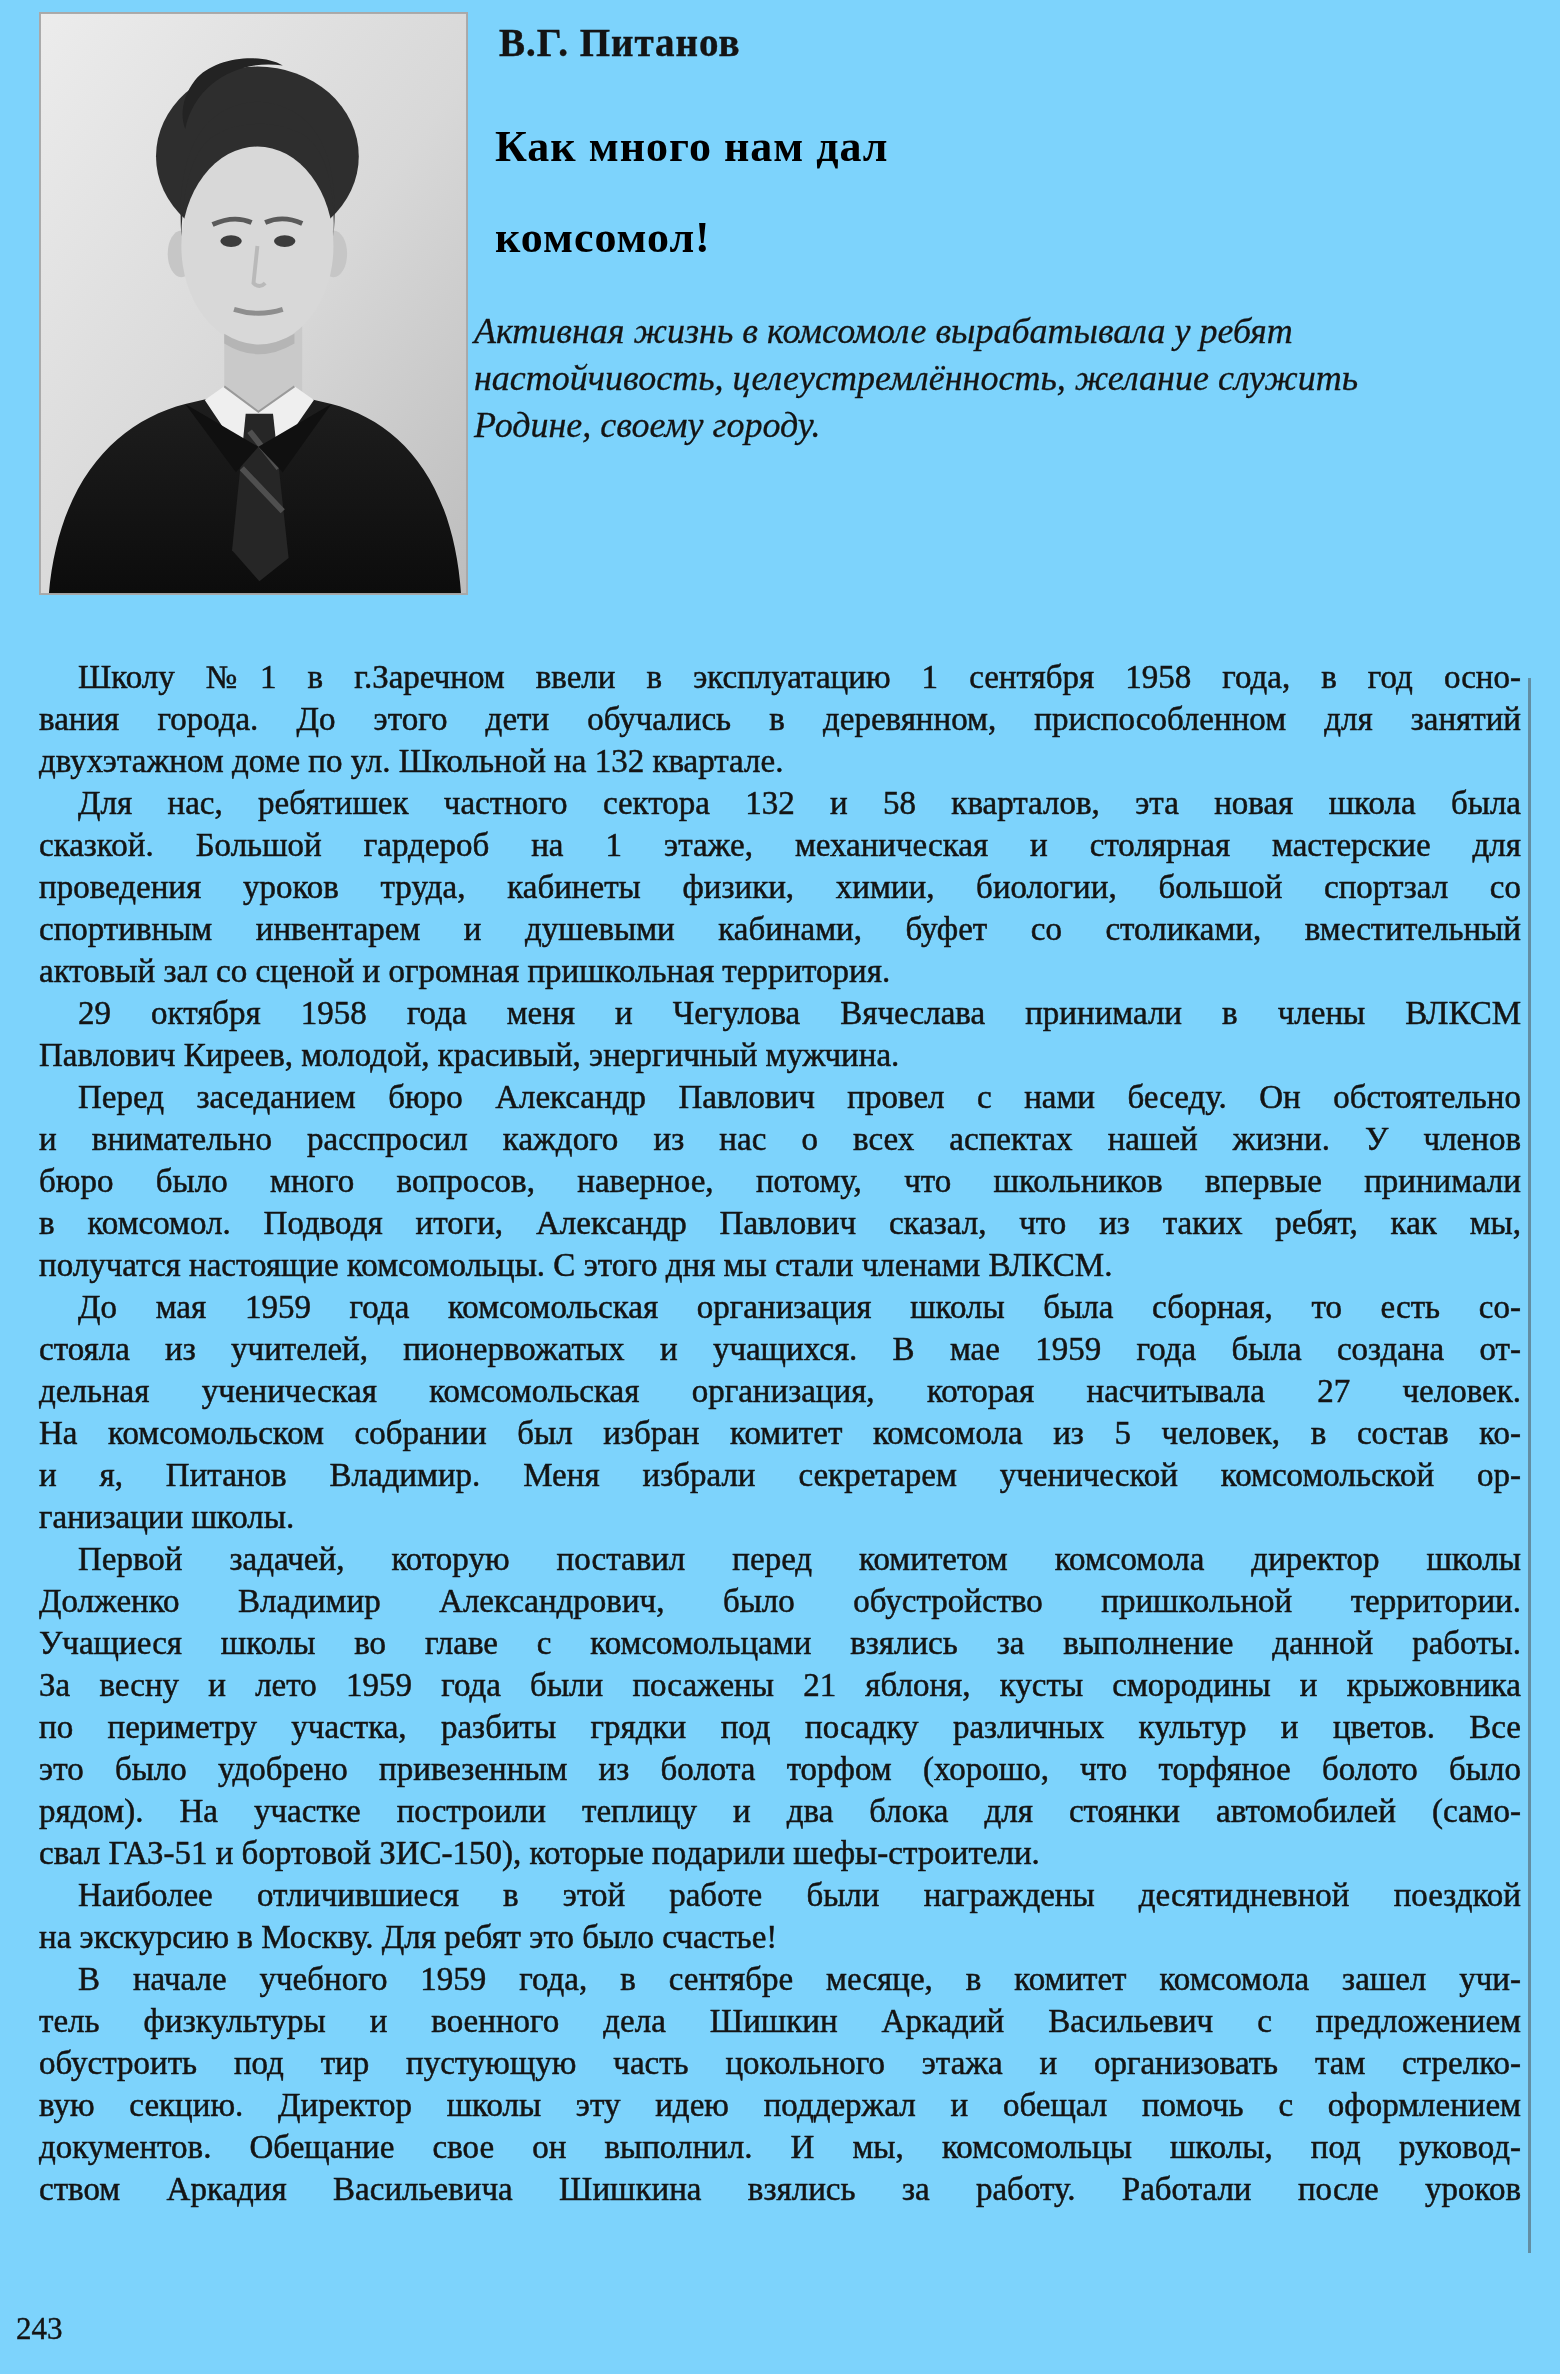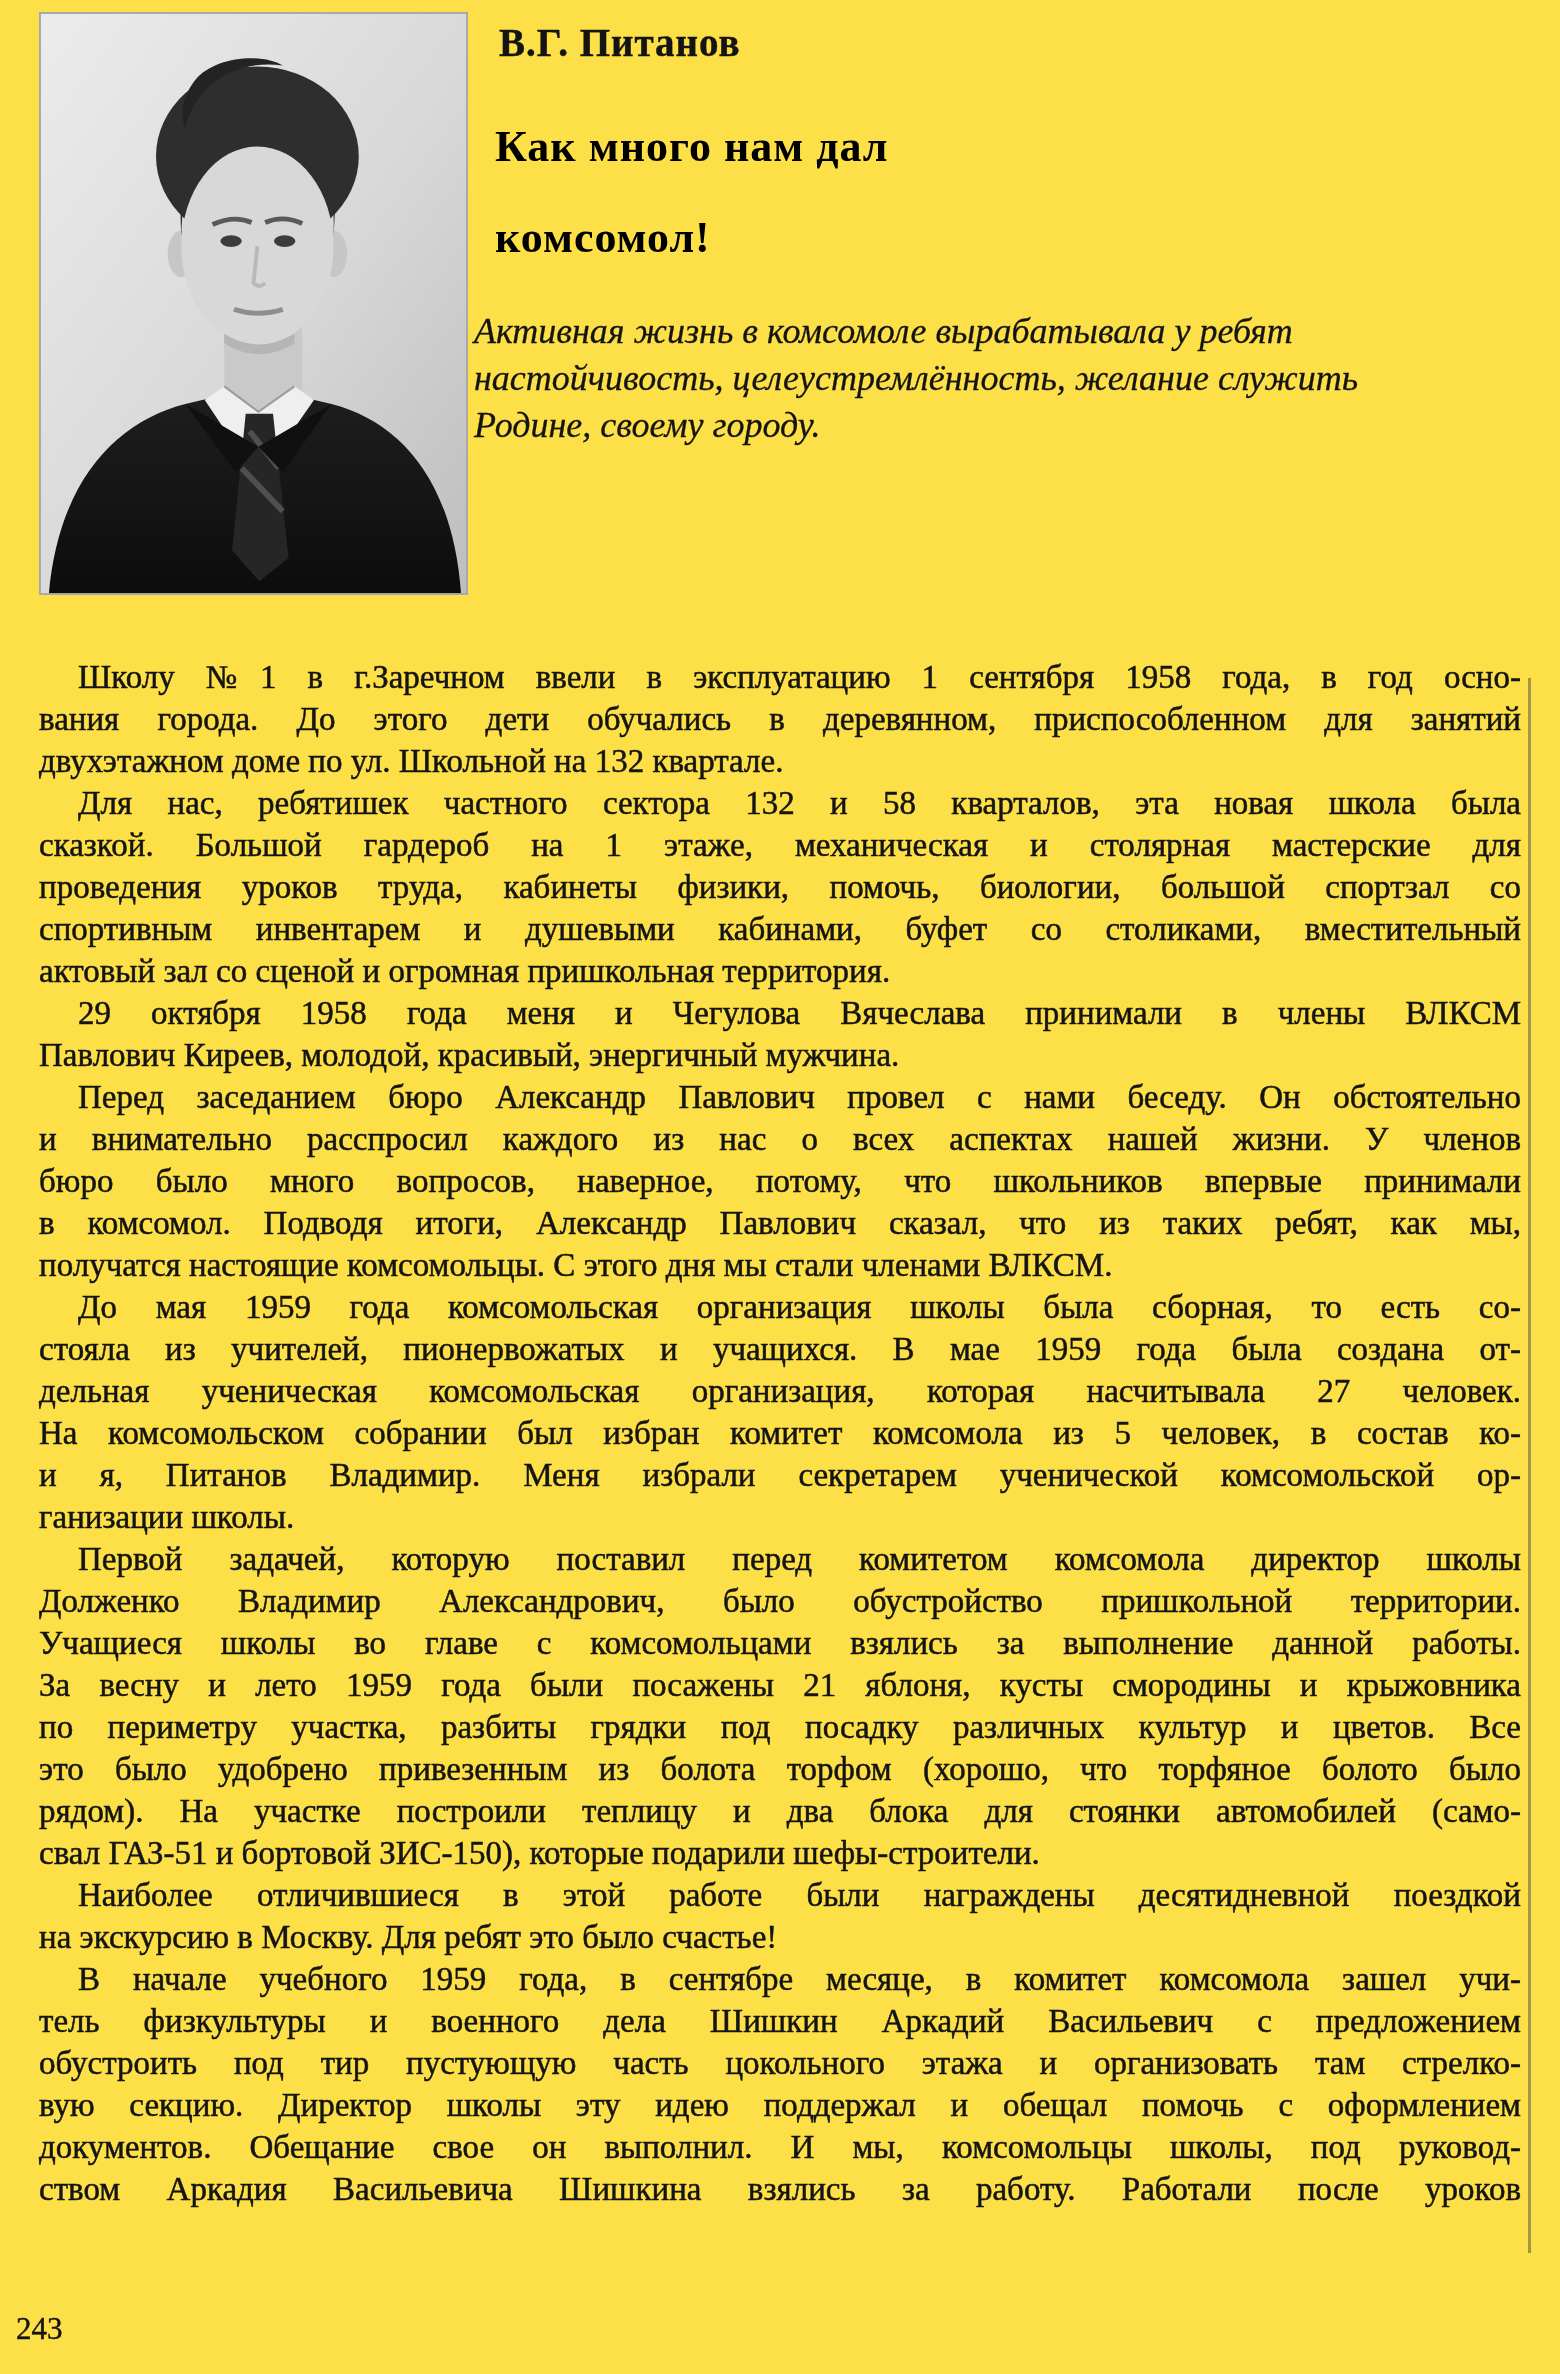--- a/index.html
+++ b/index.html
@@ -1,18 +1,18 @@
 <!DOCTYPE html>
 <html lang="ru"><head>
 <meta charset="utf-8">
 <style>
   html,body { margin:0; padding:0; background:#e9e9e9; }
   .page {
     position:relative; width:1560px; height:2375px; margin:0 auto;
-    background:#fde047; overflow:hidden;
+    background:#7dd3fc; overflow:hidden;
     font-family:"Liberation Serif","DejaVu Serif",serif; color:#141414;
   }
   
   .photo { position:absolute; left:39px; top:11.7px; width:429px; height:583px; }
   .photo svg { width:100%; height:100%; display:block; filter:grayscale(1); }
   
   .author {
     position:absolute; left:499px; top:19.5px;
     font-size:39px; font-weight:bold; letter-spacing:1px;
     -webkit-text-stroke:0.4px currentColor;
@@ -103,21 +103,21 @@
       <span class="epi-line">Родине, своему городу.</span>
     </div>
   </div>
 
   <div class="body-text">
       <div class="line firstline">Школу №1 в г.Заречном ввели в эксплуатацию 1 сентября 1958 года, в год осно-</div>
       <div class="line">вания города. До этого дети обучались в деревянном, приспособленном для занятий</div>
       <div class="line lastline">двухэтажном доме по ул. Школьной на 132 квартале.</div>
       <div class="line firstline">Для нас, ребятишек частного сектора 132 и 58 кварталов, эта новая школа была</div>
       <div class="line">сказкой. Большой гардероб на 1 этаже, механическая и столярная мастерские для</div>
-      <div class="line">проведения уроков труда, кабинеты физики, помочь, биологии, большой спортзал со</div>
+      <div class="line">проведения уроков труда, кабинеты физики, химии, биологии, большой спортзал со</div>
       <div class="line">спортивным инвентарем и душевыми кабинами, буфет со столиками, вместительный</div>
       <div class="line lastline">актовый зал со сценой и огромная пришкольная территория.</div>
       <div class="line firstline">29 октября 1958 года меня и Чегулова Вячеслава принимали в члены ВЛКСМ</div>
       <div class="line lastline">Павлович Киреев, молодой, красивый, энергичный мужчина.</div>
       <div class="line firstline">Перед заседанием бюро Александр Павлович провел с нами беседу. Он обстоятельно</div>
       <div class="line">и внимательно расспросил каждого из нас о всех аспектах нашей жизни. У членов</div>
       <div class="line">бюро было много вопросов, наверное, потому, что школьников впервые принимали</div>
       <div class="line">в комсомол. Подводя итоги, Александр Павлович сказал, что из таких ребят, как мы,</div>
       <div class="line lastline">получатся настоящие комсомольцы. С этого дня мы стали членами ВЛКСМ.</div>
       <div class="line firstline">До мая 1959 года комсомольская организация школы была сборная, то есть со-</div>

